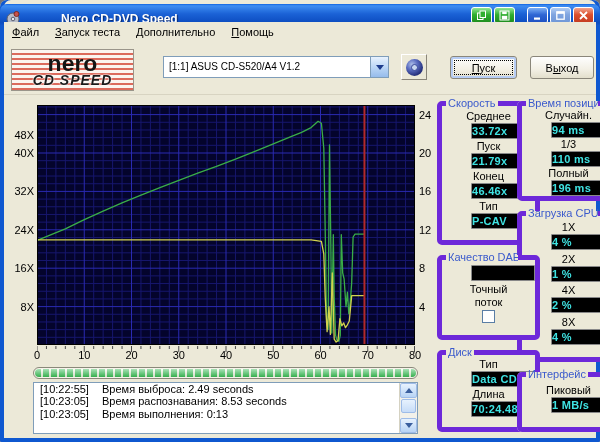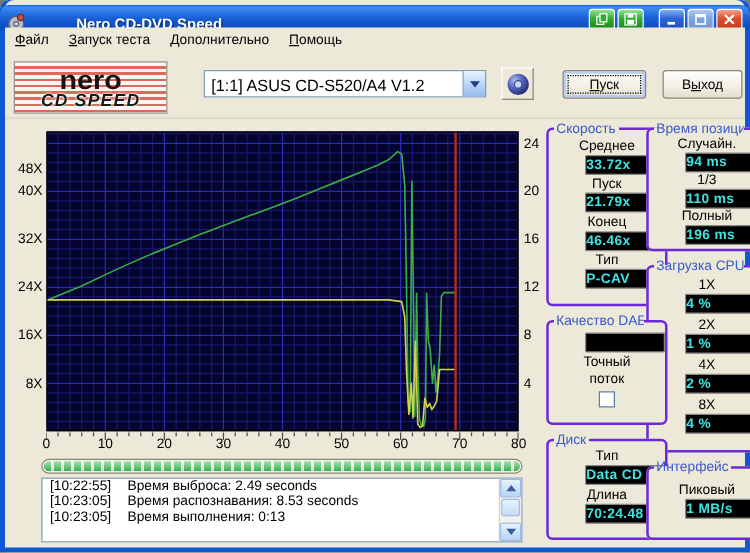--- a/index.html
+++ b/index.html
@@ -27,21 +27,21 @@
   .toolbar{position:absolute;left:4px;top:42px;width:592px;height:52px;background:#ECE9D8;
            border-bottom:1px solid #d8d4c2;}
   .logo{position:absolute;left:7px;top:7px;width:121px;height:40px;border:1px solid #9a958a;
         background:repeating-linear-gradient(180deg,#FBF4EF 0px,#FBF4EF 3px,#DC6A5C 3px,#DC6A5C 5px);
         display:flex;flex-direction:column;align-items:center;justify-content:center;overflow:hidden;}
   .logo-nero{font-size:23px;font-weight:900;color:#141414;line-height:19px;letter-spacing:0px;transform:scaleY(.92);}
   .logo-cdspeed{font-size:14px;font-weight:900;font-style:italic;color:#1a1a1a;line-height:12px;letter-spacing:1px;
         text-shadow:0 0 2px #fff,0 0 2px #fff;}
   .combo{position:absolute;left:159px;top:14px;width:226px;height:22px;background:#fff;border:1px solid #7F9DB9;
          display:flex;align-items:stretch;box-sizing:border-box;}
-  .combo-text{flex:1;font-size:13px;color:#000;padding:4px 14px 0 5px;white-space:nowrap;overflow:hidden;}
+  .combo-text{flex:1;font-size:10px;color:#000;padding:4px 14px 0 5px;white-space:nowrap;overflow:hidden;}
   .combo-arrow{width:17px;background:linear-gradient(180deg,#E8F2FE 0%,#BCD7F6 50%,#96BCEC 100%);
          border-left:1px solid #7F9DB9;display:flex;align-items:center;justify-content:center;}
   .combo-arrow i{width:0;height:0;border:4px solid transparent;border-top:5px solid #1D3C8C;margin-top:4px;}
   .discbtn{position:absolute;left:397px;top:12px;width:26px;height:26px;background:#ECE9D8;padding:0;
          border:1px solid;border-color:#fff #8a867a #8a867a #fff;display:flex;align-items:center;justify-content:center;}
   .disc{width:17px;height:17px;border-radius:50%;background:radial-gradient(circle at 35% 32%,#aebfe8 0%,#5a6cc0 35%,#28337e 70%,#1a2366 100%);
         display:flex;align-items:center;justify-content:center;}
   .disc i{width:5px;height:5px;border-radius:50%;background:#c7d6ef;border:1px solid #3a4a9a;}
   .xpbtn{position:absolute;top:14px;height:23px;font-size:11px;color:#000;cursor:default;
          border:1px solid #8A867A;border-radius:3px;background:linear-gradient(180deg,#FEFEFE 0%,#F2EFE4 60%,#E3DFCC 100%);}
@@ -67,21 +67,21 @@
   .vscroll{position:absolute;right:0;top:0;width:17px;height:50px;background:#F2F1EA;border-left:1px solid #d5d2c2;}
   .sbtn{position:absolute;left:0;width:17px;height:15px;background:linear-gradient(180deg,#E7F2FE,#B8D4F5);
         border:1px solid #9EBCE8;box-sizing:border-box;border-radius:2px;display:flex;align-items:center;justify-content:center;}
   .sbtn.up{top:0;} .sbtn.down{bottom:0;}
   .sbtn i{width:0;height:0;border:4px solid transparent;}
   .sbtn.up i{border-bottom:5px solid #3A5F9E;margin-top:-4px;}
   .sbtn.down i{border-top:5px solid #3A5F9E;margin-bottom:-4px;}
   .sthumb{position:absolute;left:1px;top:16px;width:15px;height:14px;border:1px solid #9EBCE8;border-radius:2px;
         background:linear-gradient(180deg,#E7F2FE,#C6DCF8);box-sizing:border-box;}
   
-  fieldset.gb{position:absolute;margin:0;padding:0 0 2px 0;border:2px solid #6d28d9;border-radius:5px;background:#ECE9D8;box-sizing:border-box;}
+  fieldset.gb{position:absolute;margin:0;padding:0 0 2px 0;border:5px solid #6d28d9;border-radius:5px;background:#ECE9D8;box-sizing:border-box;}
   fieldset.gb legend{font-size:11px;color:#3B5ACC;margin-left:4px;padding:0 2px;max-width:68px;white-space:nowrap;overflow:hidden;}
   .gb-body{display:flex;flex-direction:column;justify-content:space-evenly;height:calc(100% - 8px);}
   .lrow{display:flex;flex-direction:column;align-items:center;}
   .plabel{font-size:11px;color:#000;line-height:13px;text-align:center;}
   .lcd{width:62px;height:14px;background:#000;color:#3FE3E3;font-size:11px;font-weight:bold;text-align:left;
        line-height:14px;border:1px solid #888;border-radius:1px;letter-spacing:.3px;margin-left:29px;}
   .cb-label{font-size:11px;color:#000;width:48px;text-align:center;line-height:13px;}
   .checkbox{width:13px;height:13px;background:#fff;border:1px solid #5A7EA5;box-sizing:border-box;}
   svg{display:block;}
 </style>

